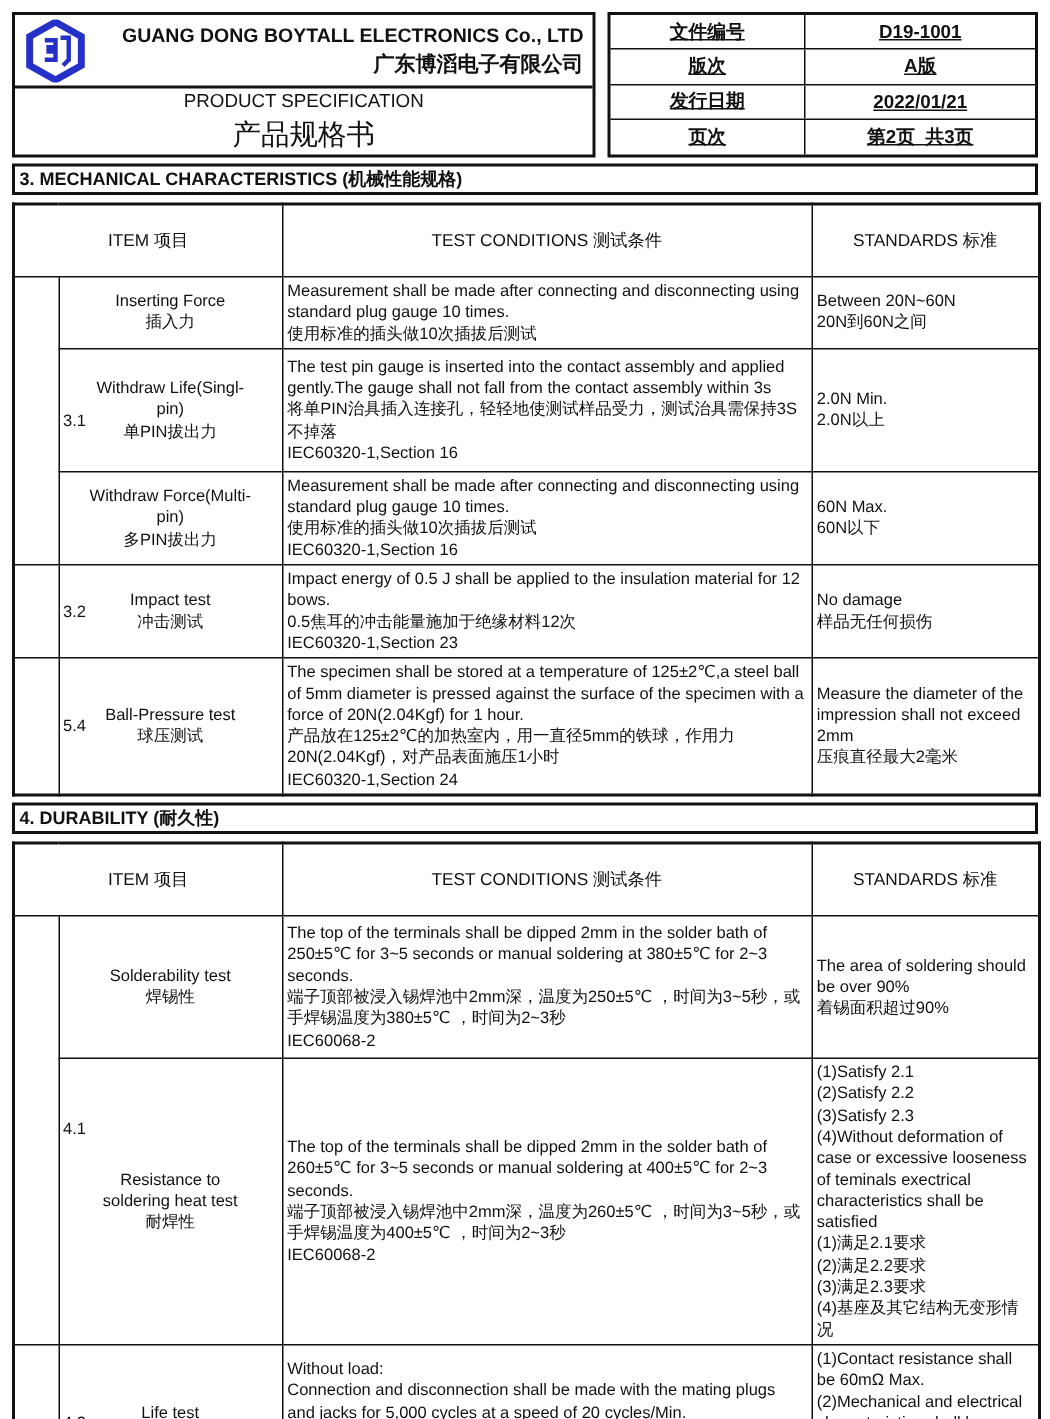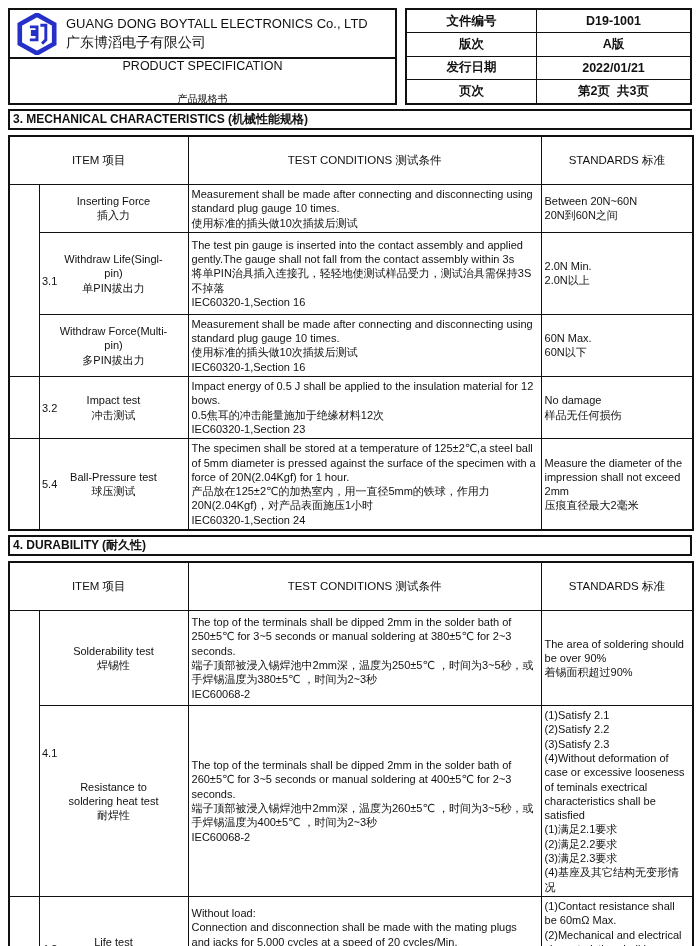--- a/index.html
+++ b/index.html
@@ -4,29 +4,29 @@
 <style>
   html,body{margin:0;padding:0;background:#fff;}
   body{width:700px;height:946px;font-family:"Liberation Sans","DejaVu Sans",sans-serif;color:#111;}
   .page{padding:8px;box-sizing:border-box;width:700px;}
 
   
   .header-row{display:flex;gap:8px;}
   .company-box{flex:0 0 389px;border:2px solid #111;box-sizing:border-box;height:97px;display:flex;flex-direction:column;}
   .company-top{flex:0 0 49px;border-bottom:2px solid #111;display:flex;align-items:center;padding:0 6px;box-sizing:border-box;}
   .logo{width:42px;height:42px;flex:0 0 42px;margin-right:8px;}
-  .company-names{flex:1;text-align:left;font-weight:normal;line-height:1.15;}
+  .company-names{flex:1;text-align:right;font-weight:bold;line-height:1.15;}
   .company-en{font-size:13px;}
   .company-cn{font-size:14px;margin-top:2px;}
   .product-box{flex:1;display:flex;flex-direction:column;justify-content:center;text-align:center;font-weight:normal;}
   .product-en{font-size:12.5px;}
-  .product-cn{font-size:10px;margin-top:19px;}
+  .product-cn{font-size:19px;margin-top:3px;}
 
   .info-box{flex:1;border:2px solid #111;box-sizing:border-box;height:97px;display:grid;grid-template-rows:repeat(4,1fr);}
-  .info-row{display:grid;grid-template-columns:130px 1fr;border-bottom:1.5px solid #111;}
+  .info-row{display:grid;grid-template-columns:130px 1fr;border-bottom:1.5px solid #111;text-decoration:underline;}
   .info-row:last-child{border-bottom:none;}
   .info-label{border-right:1.5px solid #111;display:flex;align-items:center;justify-content:center;font-weight:bold;font-size:12.5px;white-space:pre;}
   .info-value{display:flex;align-items:center;justify-content:center;font-weight:bold;font-size:12.5px;white-space:pre;}
 
   
   .section-title{border:2px solid #111;margin-top:4px;font-weight:bold;font-size:12px;padding:0 3px;box-sizing:border-box;}
 
   
   table.spec{width:100%;border-collapse:collapse;margin-top:5px;table-layout:fixed;border:2px solid #111;}
   .spec th,.spec td{border:1.5px solid #111;box-sizing:border-box;vertical-align:middle;padding-left:32px;}

